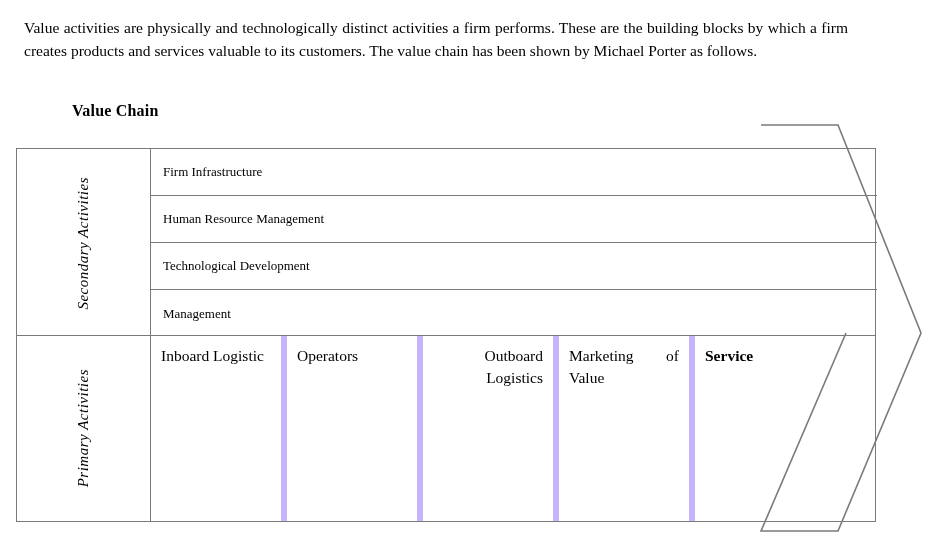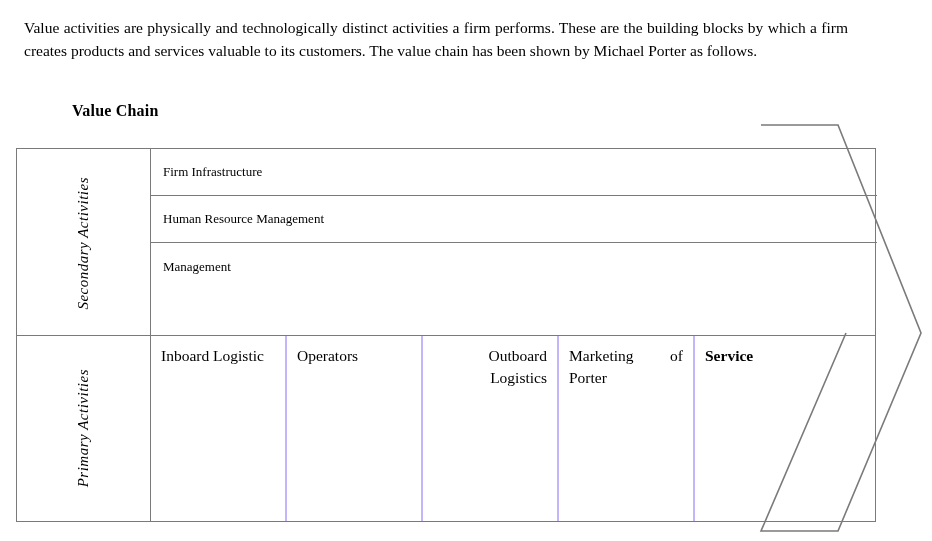--- a/index.html
+++ b/index.html
@@ -129,21 +129,21 @@
     display: flex;
     align-items: center;
     justify-content: center;
   }
   .pri-cols {
     flex: 1;
     display: flex;
   }
   .pri-col {
     box-sizing: border-box;
-    border-right: 2px solid #c4b5fd;
+    border-right: 6px solid #c4b5fd;
     padding: 9px 10px 0 10px;
     font-size: 15.5px;
     line-height: 1.42;
   }
   .pri-col:last-child {
     border-right: none;
     font-weight: bold;
   }
   .w1 { width: 136px; }
   .w2 { width: 136px; }
@@ -168,32 +168,33 @@
 
     <div class="grid">
 
       <div class="secondary">
         <div class="sec-label-cell">
           <span class="vert-label">Secondary  Activities</span>
         </div>
         <div class="sec-rows">
           <div class="sec-row">Firm Infrastructure</div>
           <div class="sec-row">Human Resource Management</div>
+          <div class="sec-row">Technological Development</div>
           <div class="sec-row">Management</div>
         </div>
       </div>
 
       <div class="primary">
         <div class="pri-label-cell">
           <span class="vert-label">Primary Activities</span>
         </div>
         <div class="pri-cols">
           <div class="pri-col w1">Inboard Logistic</div>
           <div class="pri-col w2">Operators</div>
           <div class="pri-col w3">Outboard Logistics</div>
-          <div class="pri-col w4">Marketing of Porter</div>
+          <div class="pri-col w4">Marketing of Value</div>
           <div class="pri-col w5">Service</div>
         </div>
       </div>
 
     </div>
   </div>
 </div>
 
 </body></html>

